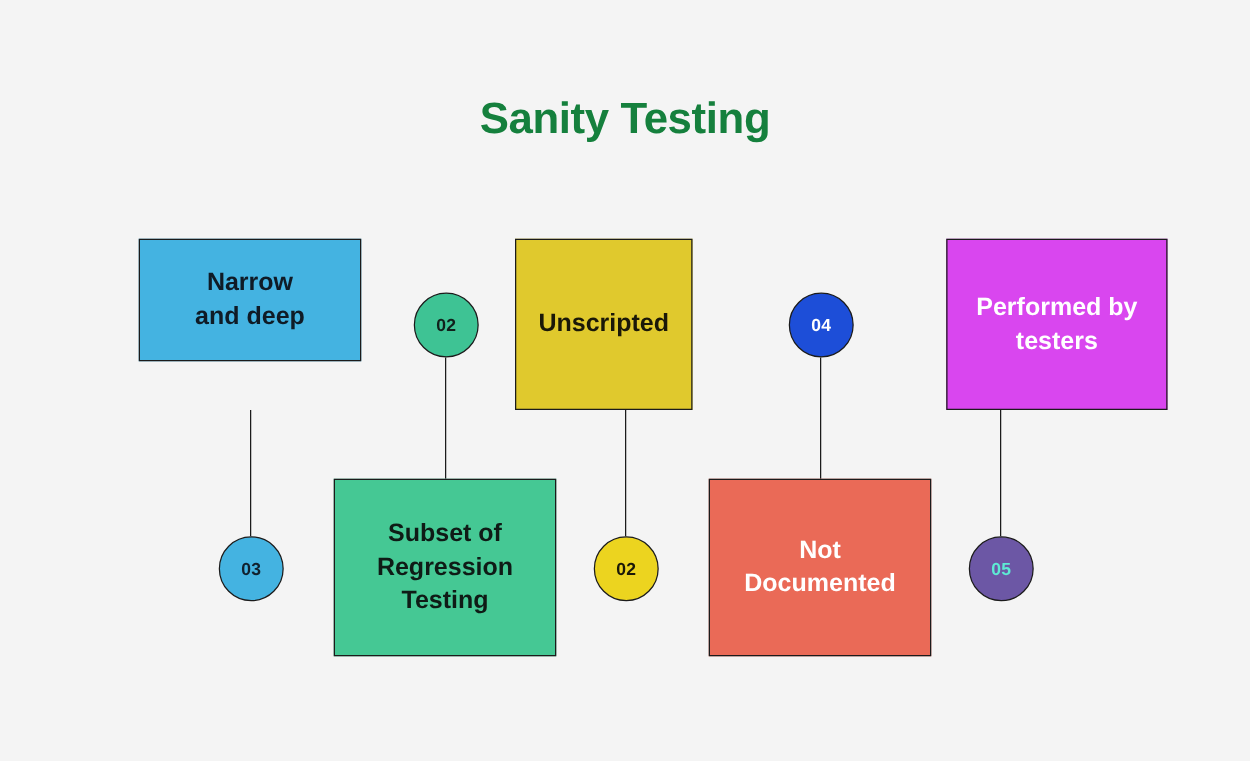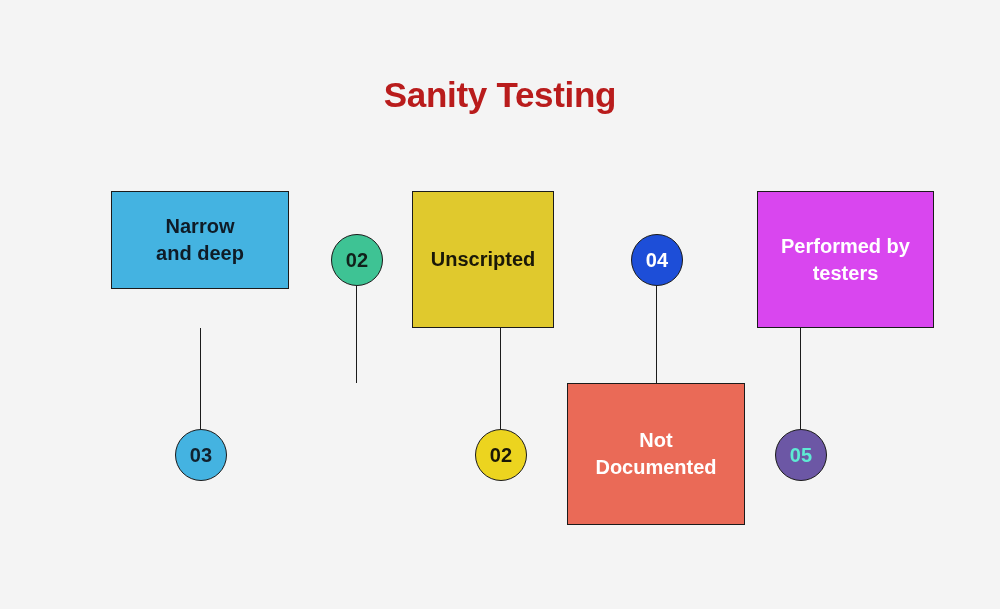--- a/index.html
+++ b/index.html
@@ -44,21 +44,21 @@
     white-space: pre-line;
   }
   .circle {
     position: absolute;
     box-sizing: border-box;
     border: 1.6px solid #1b1b1b;
     border-radius: 50%;
     display: flex;
     align-items: center;
     justify-content: center;
-    font-size: 20px;
+    font-size: 14px;
     font-weight: bold;
     letter-spacing: 0.2px;
   }
   .connector {
     position: absolute;
     width: 1.4px;
     background: #1b1b1b;
   }
   
   .box-1 { left: 111px;  top: 191px; width: 178px; height: 98px; }
@@ -79,29 +79,32 @@
   
   .box-5 { left: 712px; top: 191px; width: 177px; height: 137px; }
   .conn-5 { left: 800px; top: 328px; height: 101px; }
   .circle-5 { left: 775px; top: 429px; width: 52px; height: 52px; }
 </style>
 </head>
 <body style="background: rgb(244, 244, 244);">
 
 <div class="canvas">
 
-  <div class="page-title" style="color: #b91c1c;">Sanity Testing</div>
+  <div class="page-title" style="color: #15803d;">Sanity Testing</div>
 
   <div class="connector conn-1" style="background: rgb(27, 27, 27);"></div>
   <div class="box box-1" style="background-color: rgb(68, 179, 225); color: rgb(15, 27, 38); border-color: rgb(27, 27, 27);">Narrow
 and deep</div>
   <div class="circle circle-1" style="background-color: rgb(68, 179, 225); color: rgb(17, 33, 46); border-color: rgb(27, 27, 27);">03</div>
 
   <div class="connector conn-2" style="background: rgb(27, 27, 27);"></div>
   <div class="circle circle-2" style="background-color: rgb(62, 195, 148); color: rgb(17, 33, 27); border-color: rgb(27, 27, 27);">02</div>
+  <div class="box box-2" style="background-color: rgb(69, 200, 148); color: rgb(15, 27, 22); border-color: rgb(27, 27, 27);">Subset of
+Regression
+Testing</div>
 
   <div class="connector conn-3" style="background: rgb(27, 27, 27);"></div>
   <div class="box box-3" style="background-color: rgb(224, 201, 45); color: rgb(26, 24, 8); border-color: rgb(27, 27, 27);">Unscripted</div>
   <div class="circle circle-3" style="background-color: rgb(236, 212, 31); color: rgb(26, 24, 8); border-color: rgb(27, 27, 27);">02</div>
 
   <div class="connector conn-4" style="background: rgb(27, 27, 27);"></div>
   <div class="circle circle-4" style="background-color: #1d4ed8; color: rgb(255, 255, 255); border-color: rgb(27, 27, 27);">04</div>
   <div class="box box-4" style="background-color: rgb(234, 106, 87); color: rgb(255, 255, 255); border-color: rgb(27, 27, 27);">Not
 Documented</div>
 

